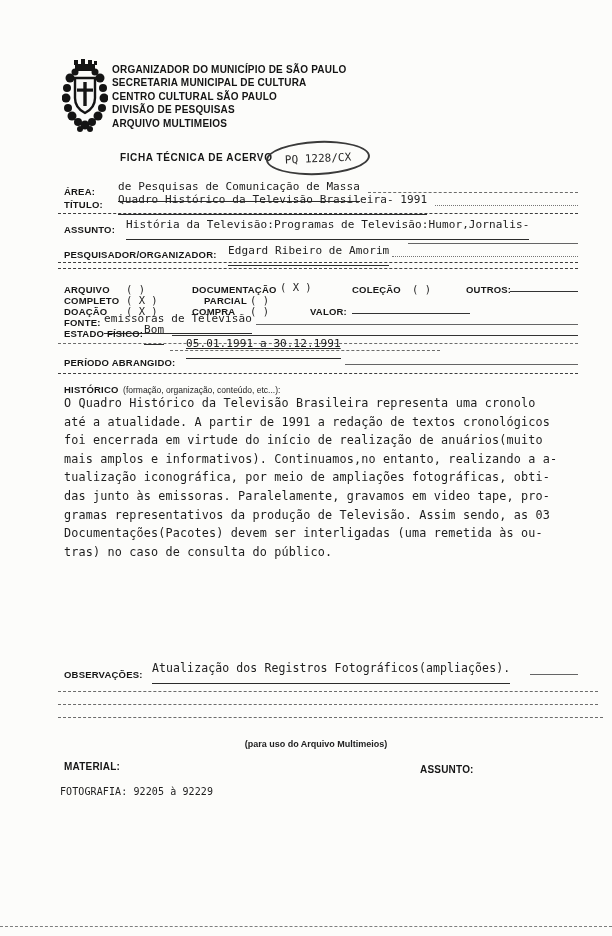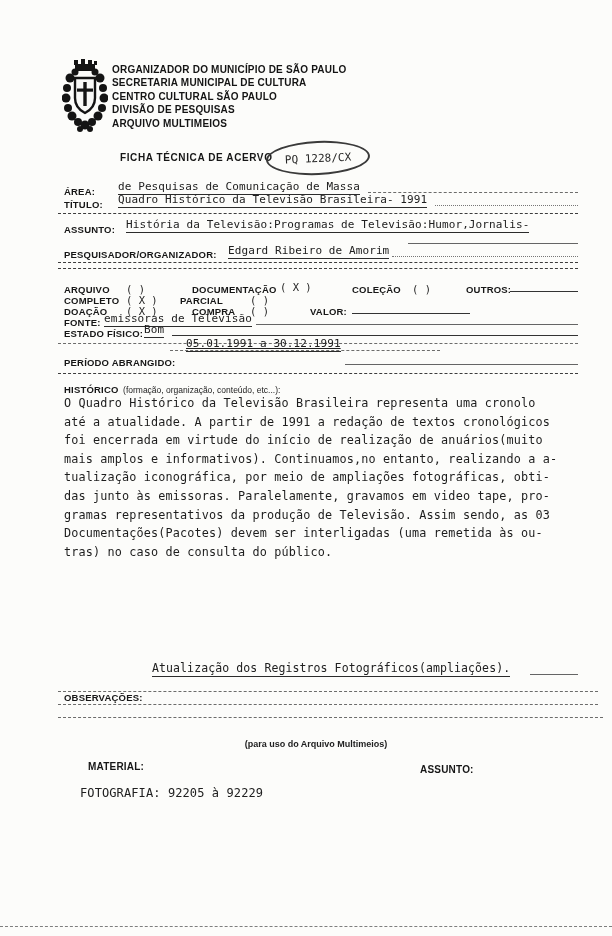--- a/index.html
+++ b/index.html
@@ -11,21 +11,21 @@
   .abs{position:absolute;}
   .lbl{
     font-family:"Liberation Sans",sans-serif;font-weight:bold;
     font-size:10px;letter-spacing:.2px;color:#161616;white-space:nowrap;
   }
   .lbl.sm{font-size:9.5px;}
   .typed{
     font-family:"DejaVu Sans Mono",monospace;font-size:11px;
     color:#202020;white-space:nowrap;letter-spacing:.1px;
   }
-  .typed.u{border-bottom:1.2px solid #2b2b2b;padding-bottom:1px;}
+  .typed.u{border-bottom:1.2px solid #2b2b2b;padding-bottom:8px;}
   .rule-dash{height:0;border-bottom:1.3px dashed #3c3c3c;}
   .rule-dot{height:0;border-bottom:1.3px dotted #4a4a4a;}
   .rule-solid{height:0;border-bottom:1.3px solid #333;}
   .faint{opacity:.75;}
   .org-lines div{
     font-weight:bold;font-size:10px;line-height:13.4px;
     letter-spacing:.2px;color:#141414;white-space:nowrap;
   }
   #stamp{
     width:100px;height:30px;border:2px solid #3a3a3a;border-radius:50%;
@@ -117,21 +117,21 @@
   <div class="abs mark" style="left:126px;top:283px;">(  )</div>
   <div class="abs lbl sm" style="left:192px;top:284px;">DOCUMENTAÇÃO</div>
   <div class="abs mark" style="left:280px;top:281px;">( X )</div>
   <div class="abs lbl sm" style="left:352px;top:284px;">COLEÇÃO</div>
   <div class="abs mark" style="left:412px;top:283px;">(  )</div>
   <div class="abs lbl sm" style="left:466px;top:284px;">OUTROS:</div>
   <div class="abs rule-solid" style="left:510px;top:291px;width:68px;"></div>
 
   <div class="abs lbl sm" style="left:64px;top:295px;">COMPLETO</div>
   <div class="abs mark" style="left:126px;top:294px;">( X )</div>
-  <div class="abs lbl sm" style="left:180px;top:295px;">PARCIAL</div>
+  <div class="abs lbl sm" style="left:204px;top:295px;">PARCIAL</div>
   <div class="abs mark" style="left:250px;top:294px;">(  )</div>
 
   <div class="abs lbl sm" style="left:64px;top:306px;">DOAÇÃO</div>
   <div class="abs mark" style="left:126px;top:305px;">( X )</div>
   <div class="abs lbl sm" style="left:192px;top:306px;">COMPRA</div>
   <div class="abs mark" style="left:250px;top:305px;">(  )</div>
   <div class="abs lbl sm" style="left:310px;top:306px;">VALOR:</div>
   <div class="abs rule-solid" style="left:352px;top:313px;width:118px;"></div>
 
   <div class="abs lbl sm" style="left:64px;top:317px;">FONTE:</div>
@@ -160,29 +160,29 @@
     <div class="para-line">até a atualidade. A partir de 1991 a redação de textos cronológicos</div>
     <div class="para-line">foi encerrada em virtude do início de realização de anuários(muito</div>
     <div class="para-line">mais amplos e informativos). Continuamos,no entanto, realizando a a-</div>
     <div class="para-line">tualização iconográfica, por meio de ampliações fotográficas, obti-</div>
     <div class="para-line">das junto às emissoras. Paralelamente, gravamos em video tape, pro-</div>
     <div class="para-line">gramas representativos da produção de Televisão. Assim sendo, as 03</div>
     <div class="para-line">Documentações(Pacotes) devem ser interligadas (uma remetida às ou-</div>
     <div class="para-line">tras) no caso de consulta do público.</div>
   </div>
 
-  <div class="abs lbl sm" style="left:64px;top:669px;margin-top:23px;">OBSERVAÇÕES:</div>
+  <div class="abs lbl sm" style="left:64px;top:669px;">OBSERVAÇÕES:</div>
   <div class="abs typed u" style="left:152px;top:661px;font-size:11.5px;">Atualização dos Registros Fotográficos(ampliações).</div>
   <div class="abs rule-solid faint" style="left:530px;top:674px;width:48px;"></div>
   <div class="abs rule-dash faint" style="left:58px;top:691px;width:540px;"></div>
   <div class="abs rule-dash faint" style="left:58px;top:704px;width:540px;"></div>
   <div class="abs rule-dash faint" style="left:58px;top:717px;width:545px;"></div>
 
   <div class="abs note" style="left:206px;top:739px;width:220px;text-align:center;">(para uso do Arquivo Multimeios)</div>
 
-  <div class="abs lbl" style="left:64px;top:761px;margin-left:24px;">MATERIAL:</div>
+  <div class="abs lbl" style="left:64px;top:761px;">MATERIAL:</div>
   <div class="abs lbl" style="left:420px;top:764px;">ASSUNTO:</div>
 
-  <div class="abs typed" style="left:80px;top:786px;font-size:12px;text-align:right;">FOTOGRAFIA: 92205 à 92229</div>
+  <div class="abs typed" style="left:60px;top:786px;font-size:10px;text-align:right;">FOTOGRAFIA: 92205 à 92229</div>
 
   <div class="abs rule-dash" style="left:0px;top:926px;width:612px;opacity:.65;"></div>
 
 </div>
 
 </body></html>

